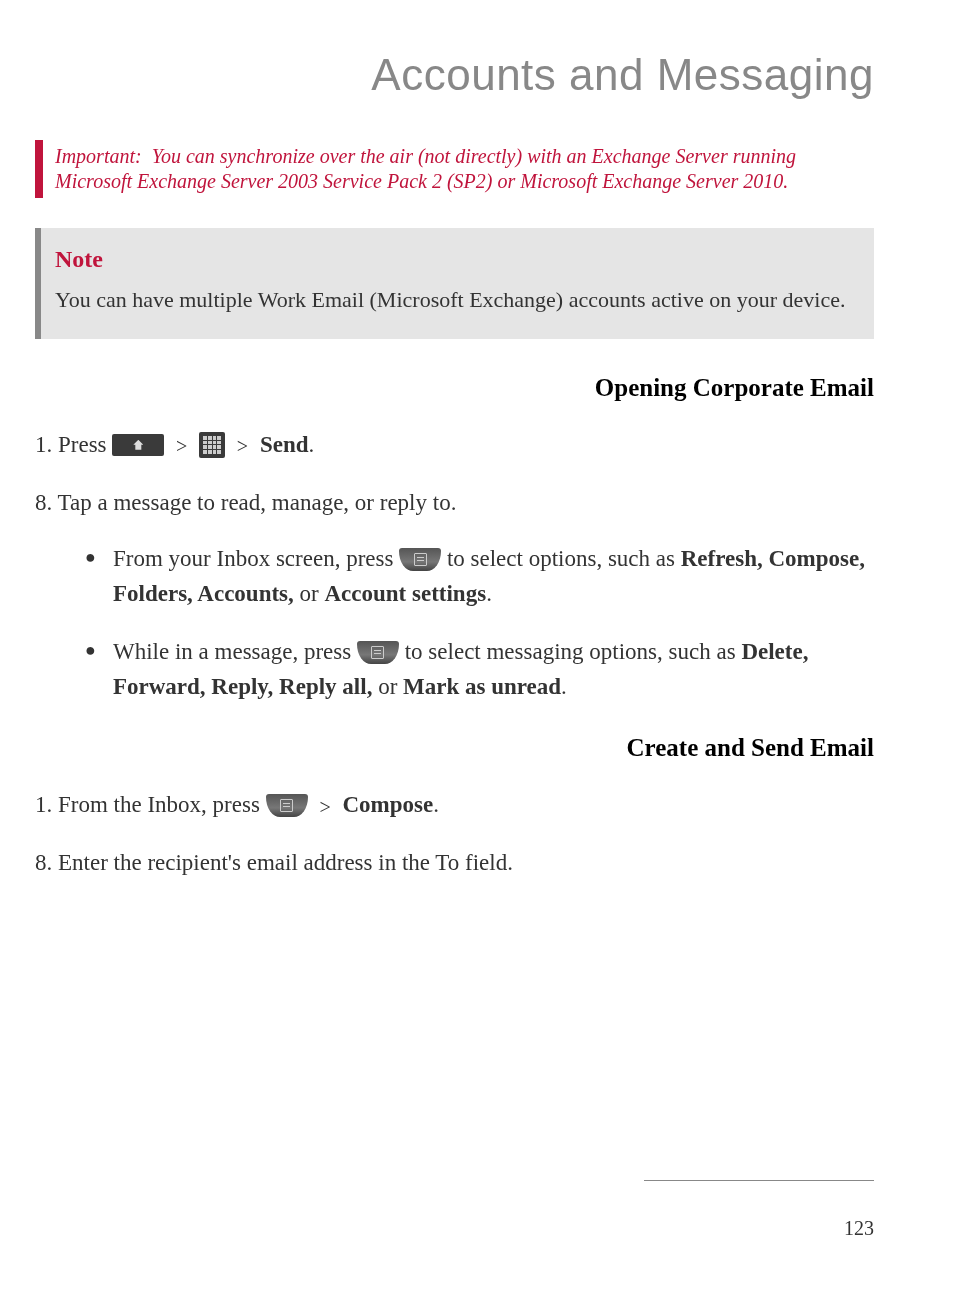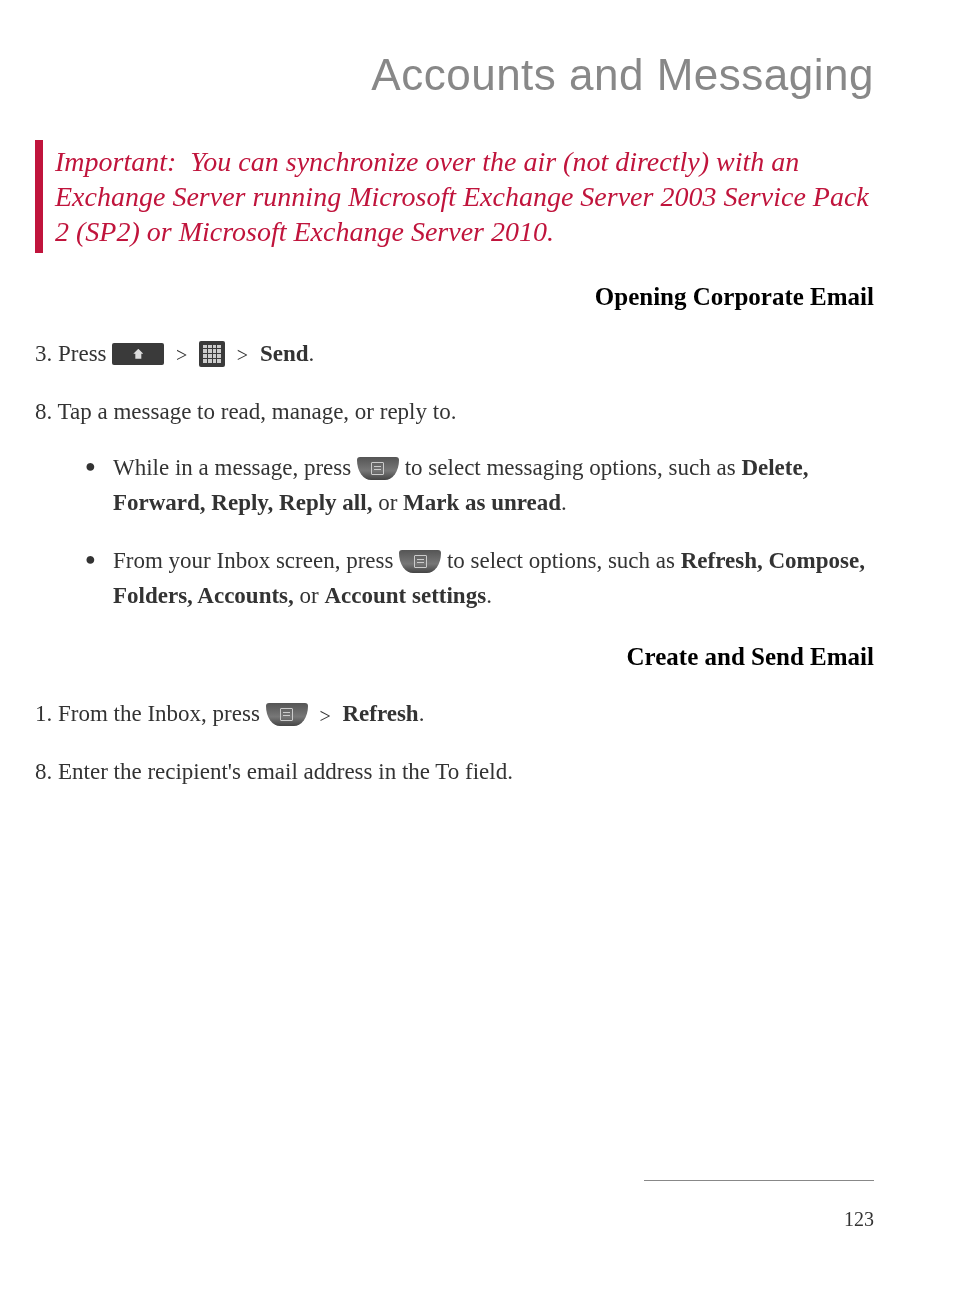--- a/index.html
+++ b/index.html
@@ -26,21 +26,21 @@
     letter-spacing: 0.5px;
   }
   .important-block {
     border-left: 8px solid #c0143c;
     padding: 4px 0 4px 12px;
     margin-bottom: 30px;
   }
   .important-text {
     font-style: italic;
     color: #c0143c;
-    font-size: 28px;
+    font-size: 20px;
     line-height: 1.25;
   }
   .important-label {
     font-weight: normal;
   }
   .note-block {
     background: #e5e5e5;
     border-left: 6px solid #888;
     padding: 18px 20px 22px 14px;
     margin-bottom: 35px;
@@ -166,21 +166,21 @@
   .menu-key .menu-glyph::after { top:6px; }
   .gt {
     font-size: 20px;
     margin: 0 6px;
     color:#333;
     display:inline-block;
     vertical-align: middle;
   }
   .page-number {
     position: absolute;
-    bottom: 60px;
+    bottom: 51px;
     right: 80px;
     font-size: 20px;
     color: #333;
   }
   .footer-rule {
     position: absolute;
     bottom: 110px;
     right: 80px;
     width: 230px;
     border-top: 1px solid #888;
@@ -194,25 +194,29 @@
 
 <div class="page">
   <div class="page-title">Accounts and Messaging</div>
 
   <div class="important-block">
     <div class="important-text">
       <span class="important-label">Important:</span>&nbsp;&nbsp;<span>You can synchronize over the air (not directly) with an Exchange Server running Microsoft Exchange Server 2003 Service Pack 2 (SP2) or Microsoft Exchange Server 2010.</span>
     </div>
   </div>
 
+  <div class="note-block">
+    <div class="note-title">Note</div>
+    <div class="note-body">You can have multiple Work Email (Microsoft Exchange) accounts active on your device.</div>
+  </div>
 
   <div class="section-heading">Opening Corporate Email</div>
 
   <div class="step step-indent">
-    <span>3. Press </span>
+    <span>1. Press </span>
     <span class="icon-key home-key">
         <span class="home-glyph"></span>
       </span>
     <span class="gt">&gt;</span>
     <span class="icon-key apps-key">
         <span class="grid">
           <span></span>
           <span></span>
           <span></span>
           <span></span>
@@ -230,44 +234,44 @@
           <span></span>
         </span>
       </span>
     <span class="gt">&gt;</span>
     <span class="bold">Send</span><span>.</span>
   </div>
 
   <div class="step">8. Tap a message to read, manage, or reply to.</div>
 
   <div class="bullet-list">
+    <div class="bullet-item">
+      <span>From your Inbox screen, press </span>
+      <span class="icon-key menu-key">
+          <span class="menu-glyph"></span>
+        </span>
+      <span> to select options, such as </span><span class="bold">Refresh, Compose, Folders, Accounts,</span><span> or </span><span class="bold">Account settings</span><span>.</span>
+    </div>
     <div class="bullet-item">
       <span>While in a message, press </span>
       <span class="icon-key menu-key">
           <span class="menu-glyph"></span>
         </span>
       <span> to select messaging options, such as </span><span class="bold">Delete, Forward, Reply, Reply all,</span><span> or </span><span class="bold">Mark as unread</span><span>.</span>
     </div>
-    <div class="bullet-item">
-      <span>From your Inbox screen, press </span>
-      <span class="icon-key menu-key">
-          <span class="menu-glyph"></span>
-        </span>
-      <span> to select options, such as </span><span class="bold">Refresh, Compose, Folders, Accounts,</span><span> or </span><span class="bold">Account settings</span><span>.</span>
-    </div>
   </div>
 
   <div class="section-heading">Create and Send Email</div>
 
   <div class="step">
     <span>1. From the Inbox, press </span>
     <span class="icon-key menu-key">
         <span class="menu-glyph"></span>
       </span>
     <span class="gt">&gt;</span>
-    <span class="bold">Refresh</span><span>.</span>
+    <span class="bold">Compose</span><span>.</span>
   </div>
 
   <div class="step">8. Enter the recipient's email address in the To field.</div>
 
   <div class="footer-rule"></div>
   <div class="page-number">123</div>
 </div>
 
 </body></html>

